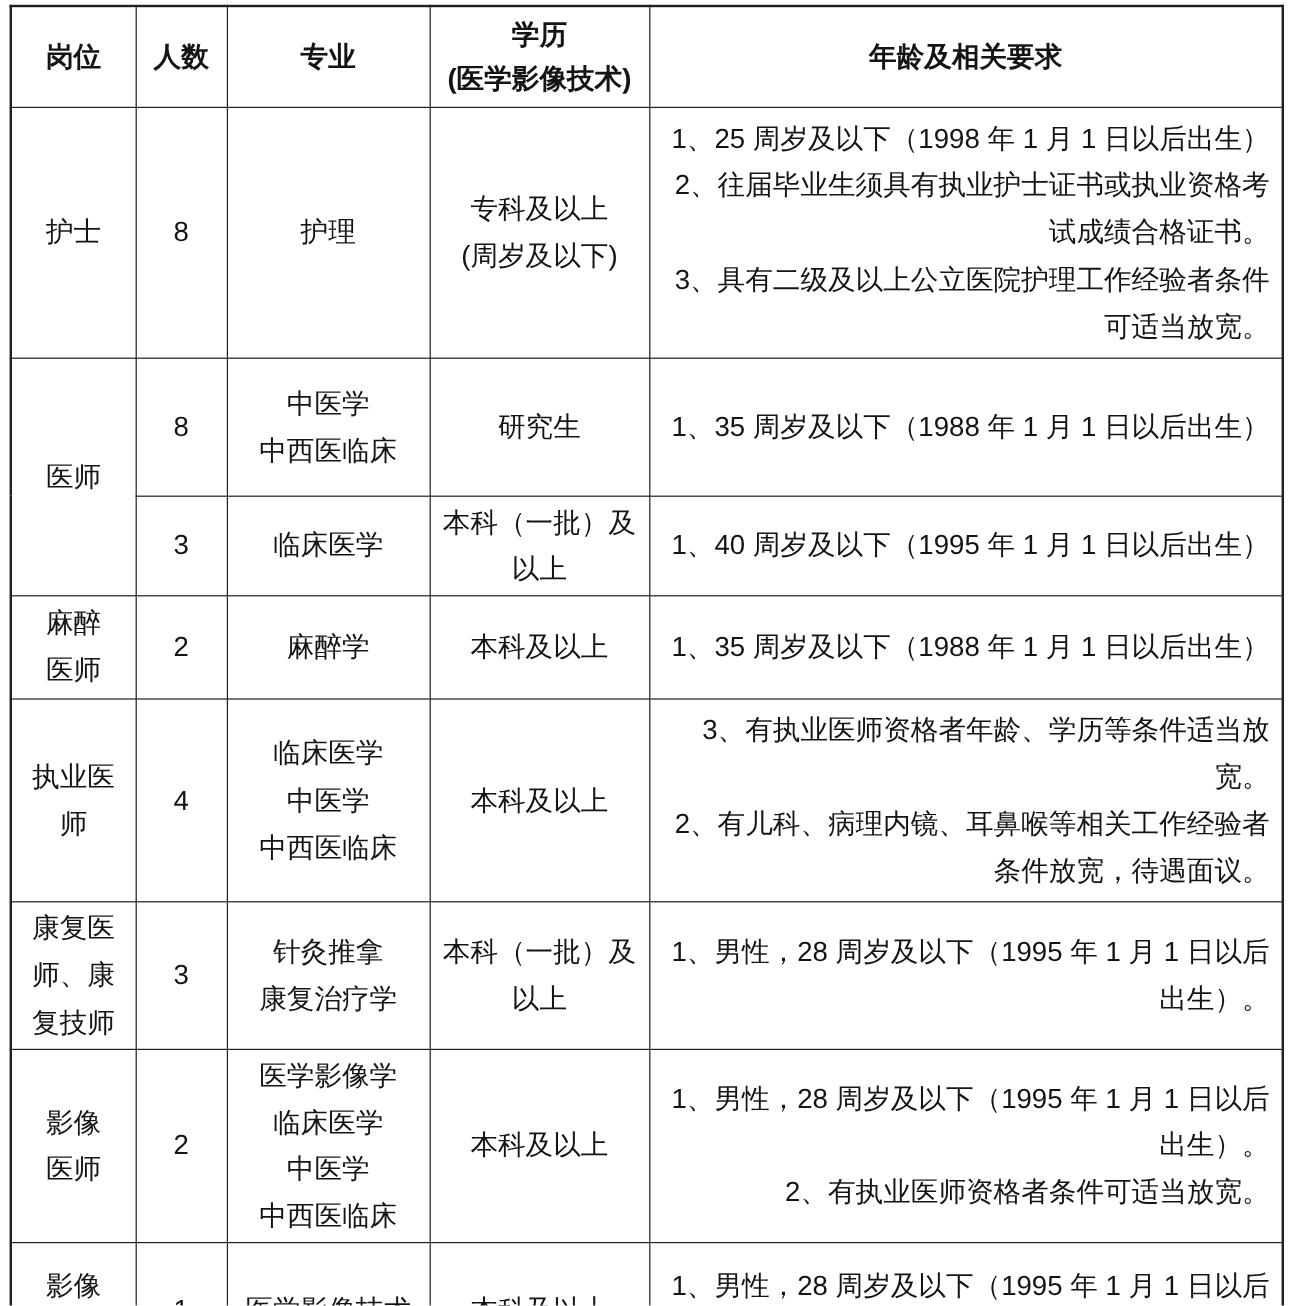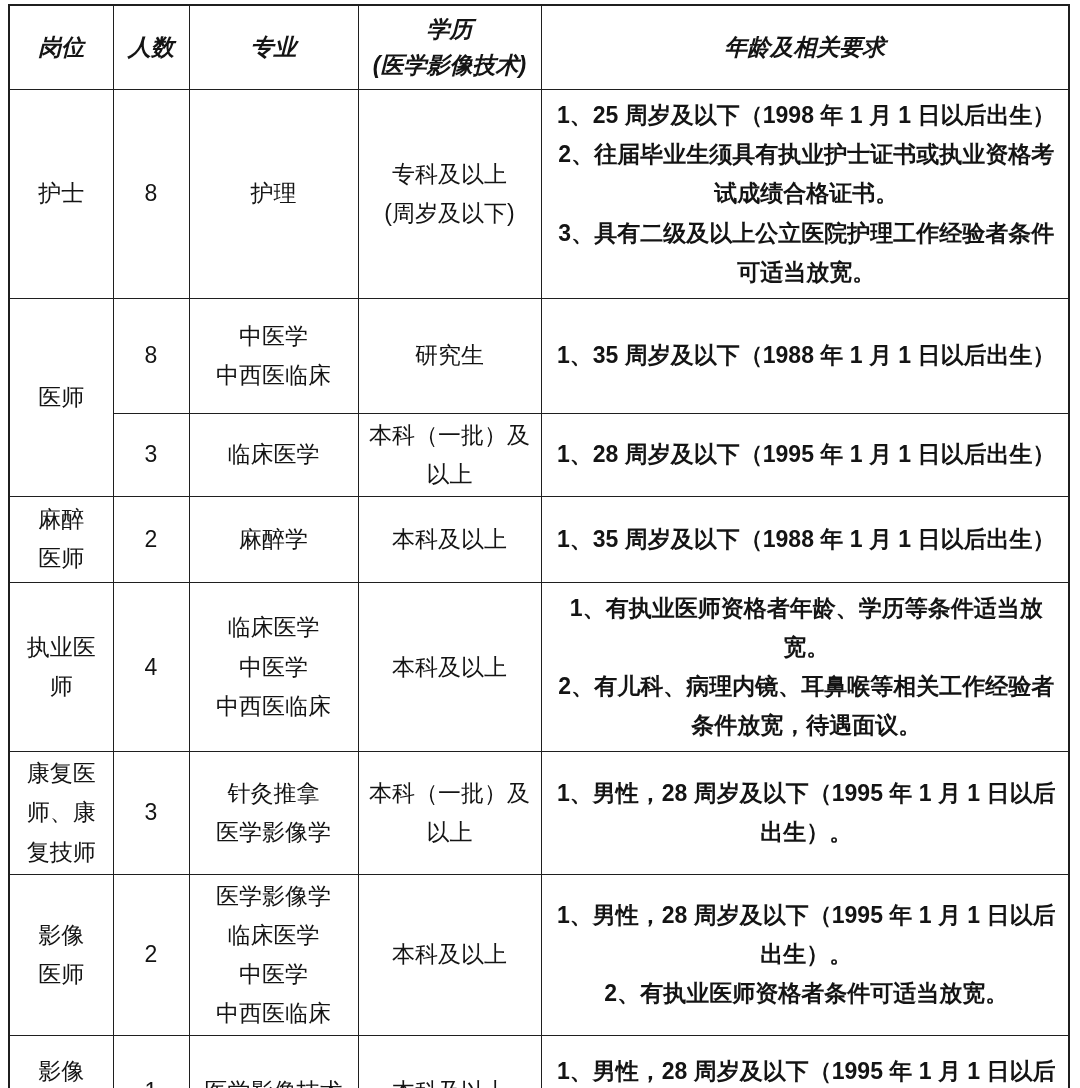--- a/index.html
+++ b/index.html
@@ -30,26 +30,25 @@
     white-space: pre-line;
     padding: 2px 4px;
     overflow: hidden;
   }
   th {
     font-weight: 700;
     line-height: 1.55;
     padding: 6px 4px;
   }
   td.req {
-    text-align: center;
+    text-align: right;
     padding: 6px 10px 6px 13px;
-    font-weight: bold;
   }
   
-  tr.h-head  { height: 78px; font-style: italic;  }
+  tr.h-head  { height: 78px;  }
   tr.h-r0 { height: 196px; }
   tr.h-r1 { height: 115px; }
   tr.h-r2 { height: 80px;  }
   tr.h-r3 { height: 86px;  }
   tr.h-r4 { height: 124px; }
   tr.h-r5 { height: 122px; }
   tr.h-r6 { height: 156px; }
   tr.h-r7 { height: 112px; }
 </style>
 </head>
@@ -91,48 +90,48 @@
         <td>中医学
 中西医临床</td>
         <td>研究生</td>
         <td class="req">1、35 周岁及以下（1988 年 1 月 1 日以后出生）</td>
       </tr>
       <tr class="h-r2">
         <td>3</td>
         <td>临床医学</td>
         <td>本科（一批）及
 以上</td>
-        <td class="req">1、28 周岁及以下（1995 年 1 月 1 日以后出生）</td>
+        <td class="req">1、40 周岁及以下（1995 年 1 月 1 日以后出生）</td>
       </tr>
       <tr class="h-r3">
         <td>麻醉
 医师</td>
         <td>2</td>
         <td>麻醉学</td>
         <td>本科及以上</td>
         <td class="req">1、35 周岁及以下（1988 年 1 月 1 日以后出生）</td>
       </tr>
       <tr class="h-r4">
         <td>执业医
 师</td>
         <td>4</td>
         <td>临床医学
 中医学
 中西医临床</td>
         <td>本科及以上</td>
-        <td class="req">1、有执业医师资格者年龄、学历等条件适当放宽。
+        <td class="req">3、有执业医师资格者年龄、学历等条件适当放宽。
 2、有儿科、病理内镜、耳鼻喉等相关工作经验者条件放宽，待遇面议。</td>
       </tr>
       <tr class="h-r5">
         <td>康复医
 师、康
 复技师</td>
         <td>3</td>
         <td>针灸推拿
-医学影像学</td>
+康复治疗学</td>
         <td>本科（一批）及
 以上</td>
         <td class="req">1、男性，28 周岁及以下（1995 年 1 月 1 日以后出生）。</td>
       </tr>
       <tr class="h-r6">
         <td>影像
 医师</td>
         <td>2</td>
         <td>医学影像学
 临床医学

